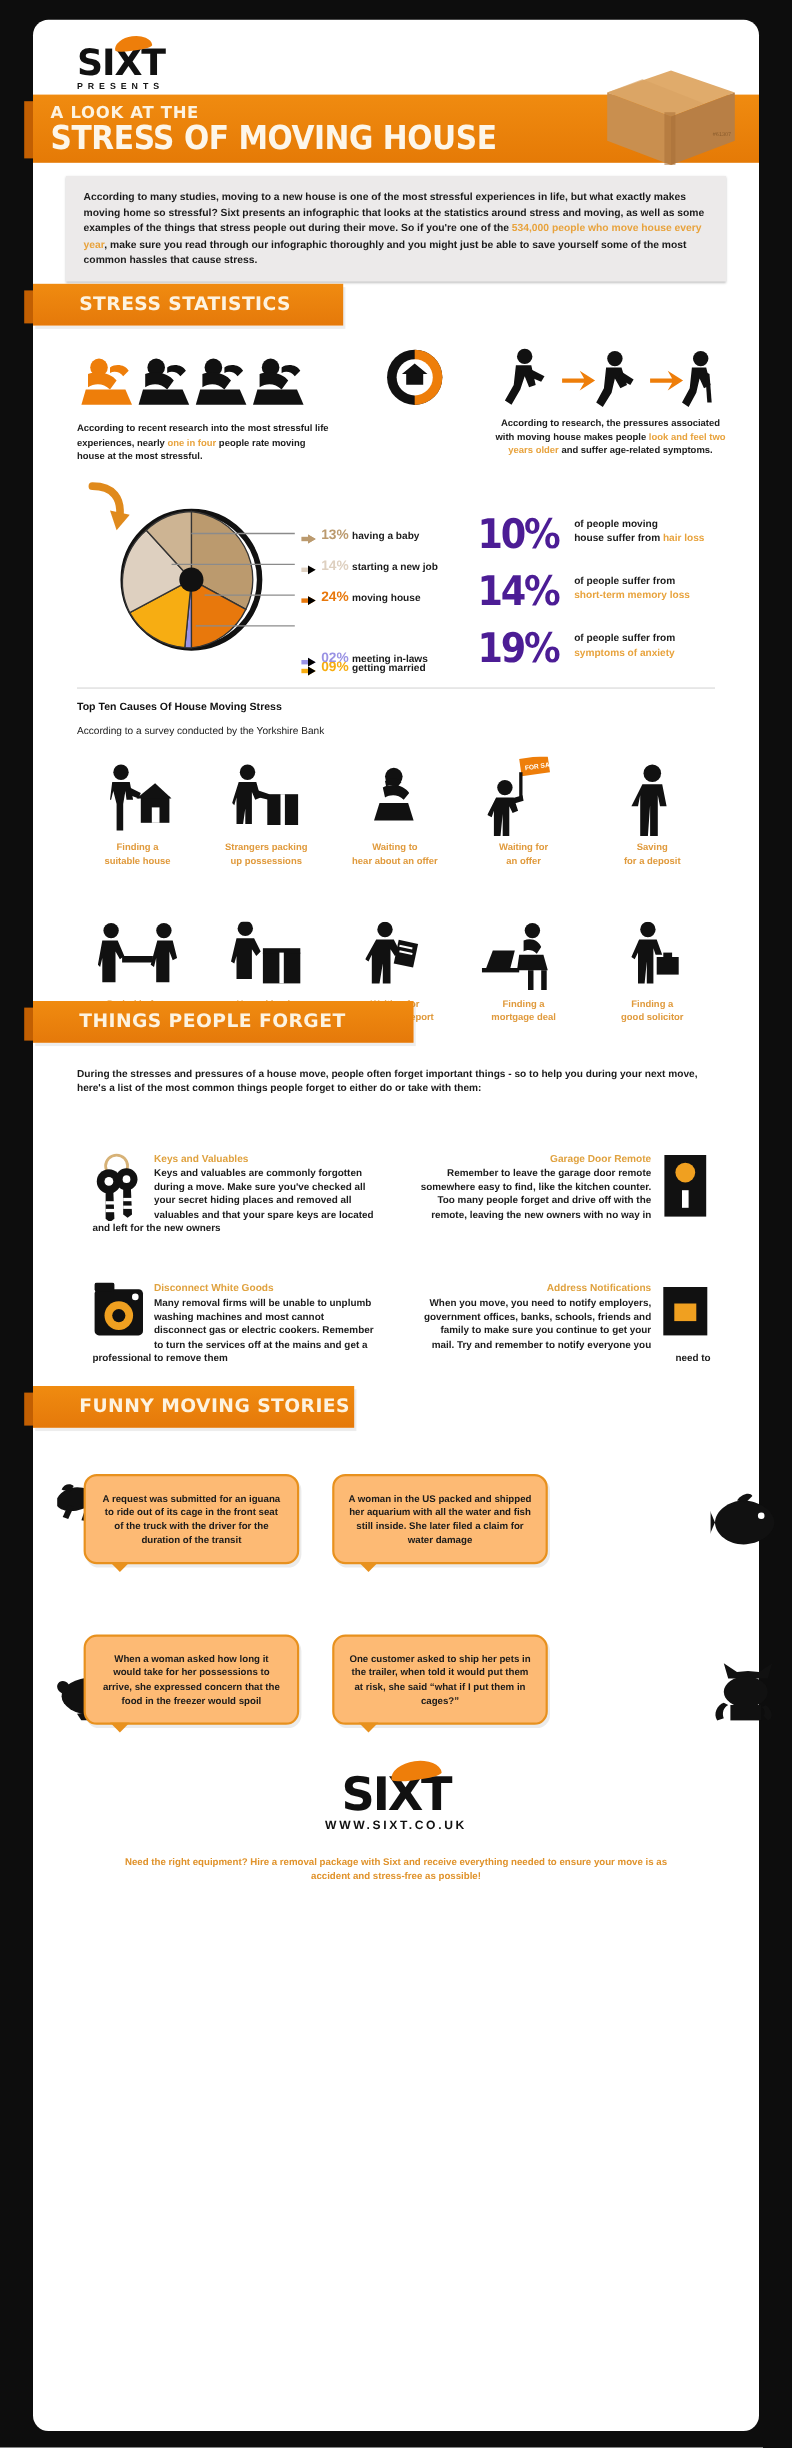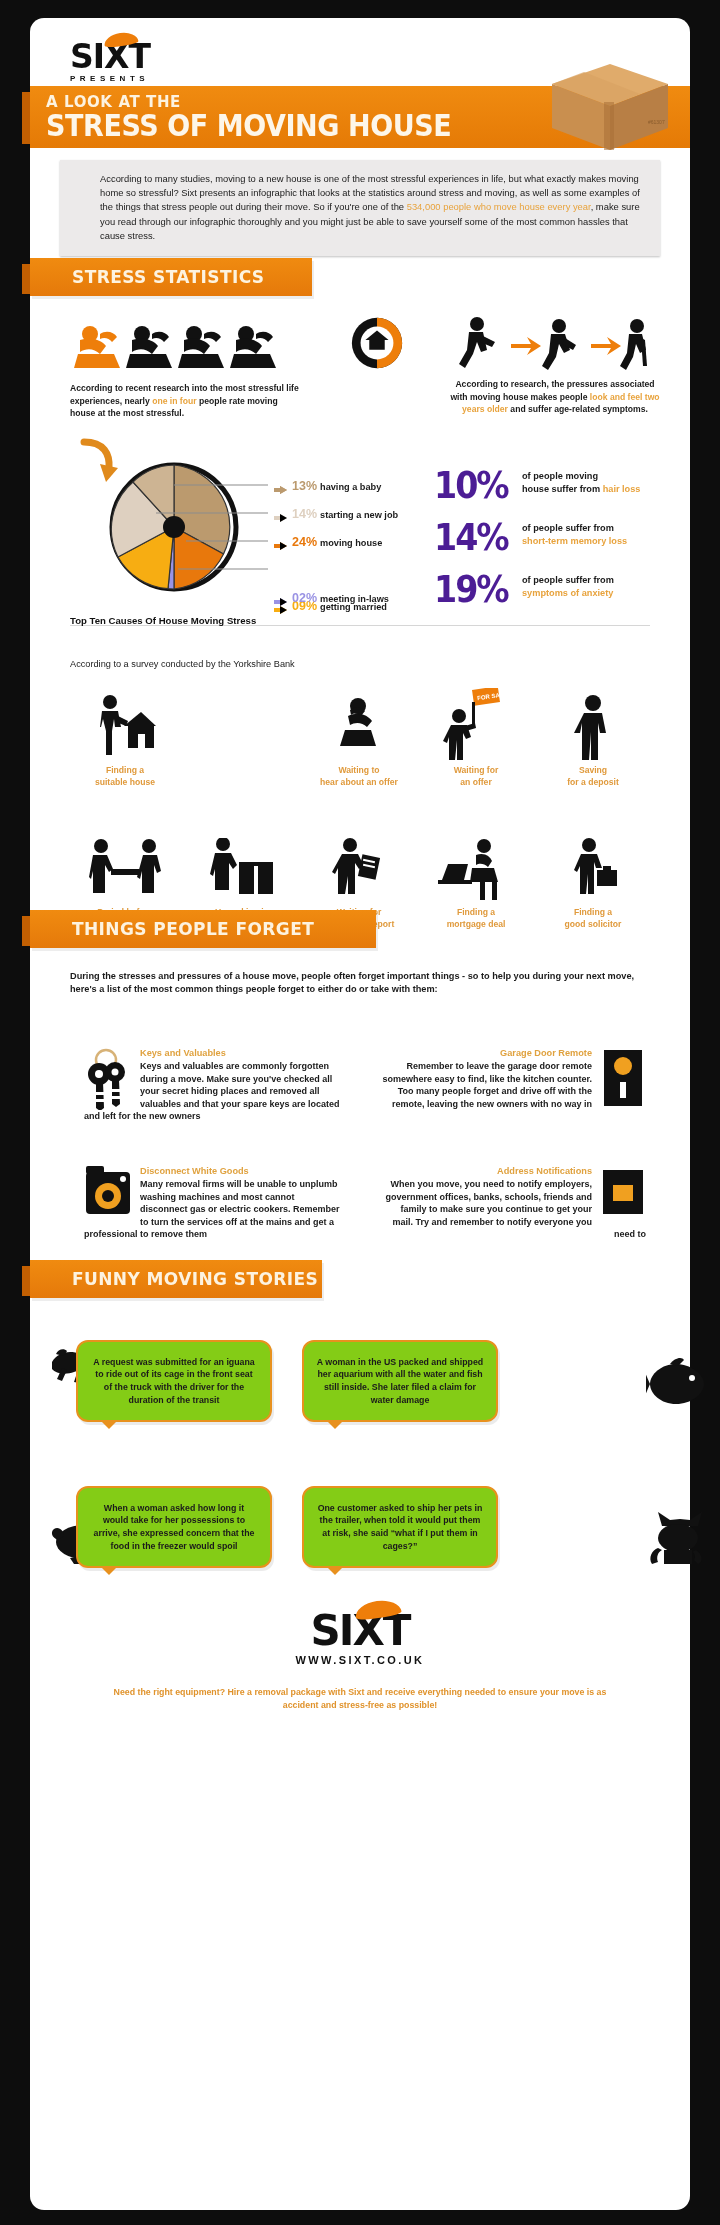--- a/index.html
+++ b/index.html
@@ -61,23 +61,22 @@
   }
   
   .intro {
     position: absolute; left: 30px; top: 142px;
     width: 600px; min-height: 80px;
     background: #eceaea;
     box-shadow: 0 1px 2px rgba(0,0,0,.25);
     padding: 12px 16px 13px 16px;
   }
   .intro p {
-    font-size: 9.4px; line-height: 14.2px; color: #1b1b1b; font-weight: normal;
+    font-size: 9.4px; line-height: 14.2px; color: #1b1b1b; font-weight: bold;
     font-family: "Liberation Sans", sans-serif;
-    margin-left: 24px;
   }
   .hl { color: #e8a33d; }
   
   .sec-bar {
     position: absolute; left: 0; height: 38px;
     background: linear-gradient(180deg,#f08b10 0%,#e5790a 100%);
     box-shadow: 2px 3px 0 rgba(0,0,0,.07);
   }
   .sec-bar span {
     position: absolute; left: 42px; top: 9px;
@@ -114,21 +113,21 @@
   .cause-ico { height:74px; display:flex; align-items:flex-end; justify-content:center; margin-bottom:5px;}
   .rule { position:absolute; left:40px; width:580px; height:1px; background:#d6d6d6; }
   
   .forget-intro { position:absolute; font-size:9.2px; line-height:13.4px; font-weight:bold; color:#1b1b1b; }
   .fg-title { font-size:9.2px; font-weight:bold; color:#e0a23f; margin-bottom:2px; }
   .fg-body { font-size:9px; line-height:12.6px; font-weight:bold; color:#1b1b1b; }
   .fg-block { position:absolute; }
   
   .story {
     position:absolute; width:196px; height:82px;
-    border:2px solid #e8911e; border-radius:12px; background:#84cc16;
+    border:2px solid #e8911e; border-radius:12px; background:#fdba74;
     display:flex; align-items:center; justify-content:center;
     box-shadow: 2px 3px 0 rgba(0,0,0,.08);
   }
   .story p { font-size:8.8px; line-height:12.6px; text-align:center; font-weight:bold; color:#1b1b1b; padding:0 12px;}
   .story::after{
     content:''; position:absolute; left:22px; bottom:-9px; width:0;height:0;
     border-left:9px solid transparent; border-right:9px solid transparent;
     border-top:9px solid #e8911e;
   }
   
@@ -340,41 +339,57 @@
   </div>
 
   <div class="bigpct" style="left:404px; top:550px;text-align:right;">19%</div>
   <div class="bigtxt" style="left:492px; top:556px; width:150px;">
     <span>of people suffer from</span><br>
     <span class="hl">symptoms of anxiety</span>
   </div>
 
   <div class="rule" style="top:607px;"></div>
 
-  <div class="tt-h1" style="left:40px; top:597px;">Top Ten Causes Of House Moving Stress</div>
+  <div class="tt-h1" style="left:40px; top:619px;">Top Ten Causes Of House Moving Stress</div>
   <div class="tt-h2" style="left:40px; top:641px;">According to a survey conducted by the Yorkshire Bank</div>
 
   <div class="cause" style="left:36px; top:668px;">
     <div class="cause-ico">
       <svg width="62" height="66" viewBox="0 0 62 66">
           <g fill="#111">
             <circle cx="16" cy="8" r="7"></circle>
             <path d="M8 17h16l3 16h-6l-1-8-2 12v24h-6V37l-3-12-2 8H6z"></path>
             <path d="M24 22l10 5-2 5-10-4z"></path>
             <rect x="34" y="30" width="26" height="24"></rect>
             <polygon points="30,32 47,18 62,32"></polygon>
             <rect x="44" y="40" width="7" height="14" fill="#fff"></rect>
           </g>
         </svg>
     </div>
     <div class="cause-lbl">
       <span>Finding a</span><br><span>suitable house</span>
     </div>
   </div>
 
+  <div class="cause" style="left:153px; top:668px;">
+    <div class="cause-ico">
+      <svg width="62" height="66" viewBox="0 0 62 66">
+          <g fill="#111">
+            <circle cx="14" cy="8" r="7"></circle>
+            <path d="M6 17h16l4 14-5 2-3-7v29h-6V41l-2 14H4V31L2 38 0 36z"></path>
+            <path d="M22 24l12 4-1 5-12-3z"></path>
+            <rect x="32" y="28" width="28" height="28"></rect>
+            <rect x="44" y="28" width="4" height="28" fill="#fff"></rect>
+          </g>
+        </svg>
+    </div>
+    <div class="cause-lbl">
+      <span>Strangers packing</span><br><span>up possessions</span>
+    </div>
+  </div>
 
   <div class="cause" style="left:270px; top:668px;">
     <div class="cause-ico">
       <svg width="62" height="66" viewBox="0 0 62 66">
           <g fill="#111">
             <circle cx="30" cy="12" r="8"></circle>
             <path d="M20 22c10-5 20-1 24 5l-5 6c-5-5-12-5-17-2z"></path>
             <path d="M17 36h26l5 16H12z"></path>
             <path d="M22 16c5-4 12-3 15 1l-4 5c-3-3-7-3-10-1z"></path>
           </g>

